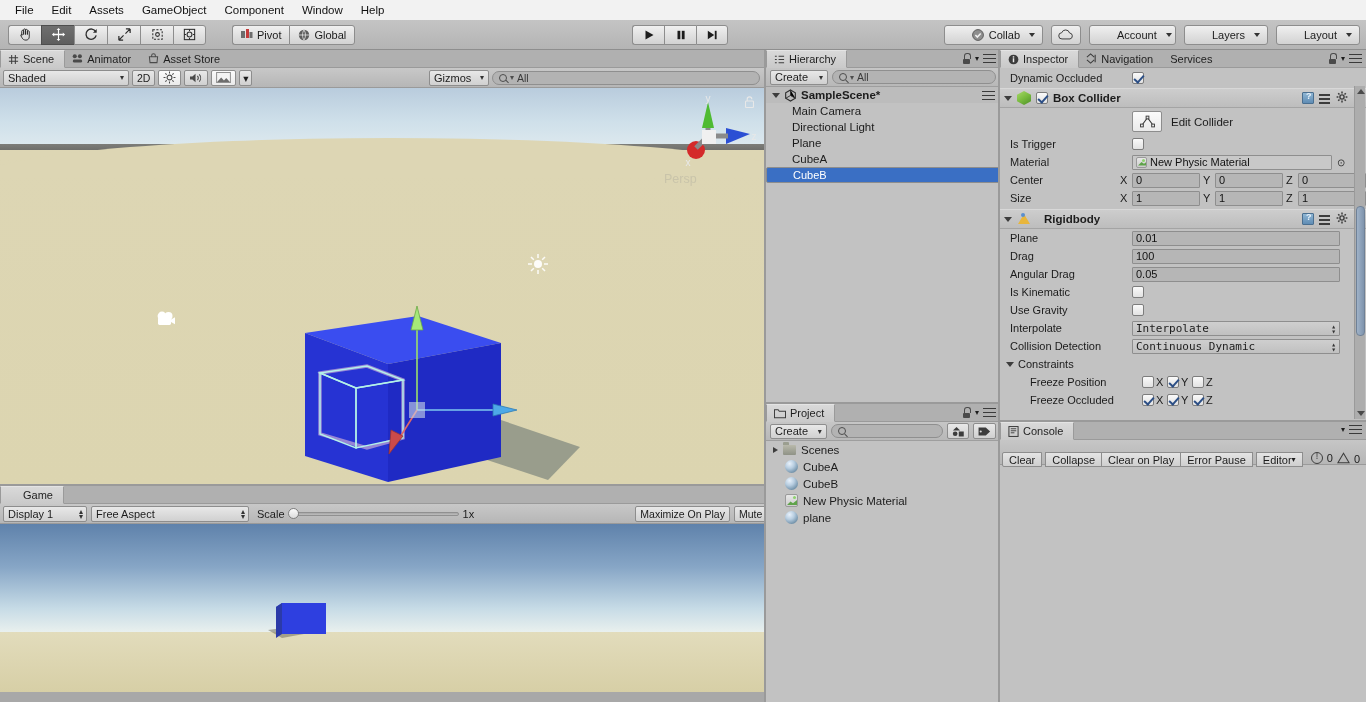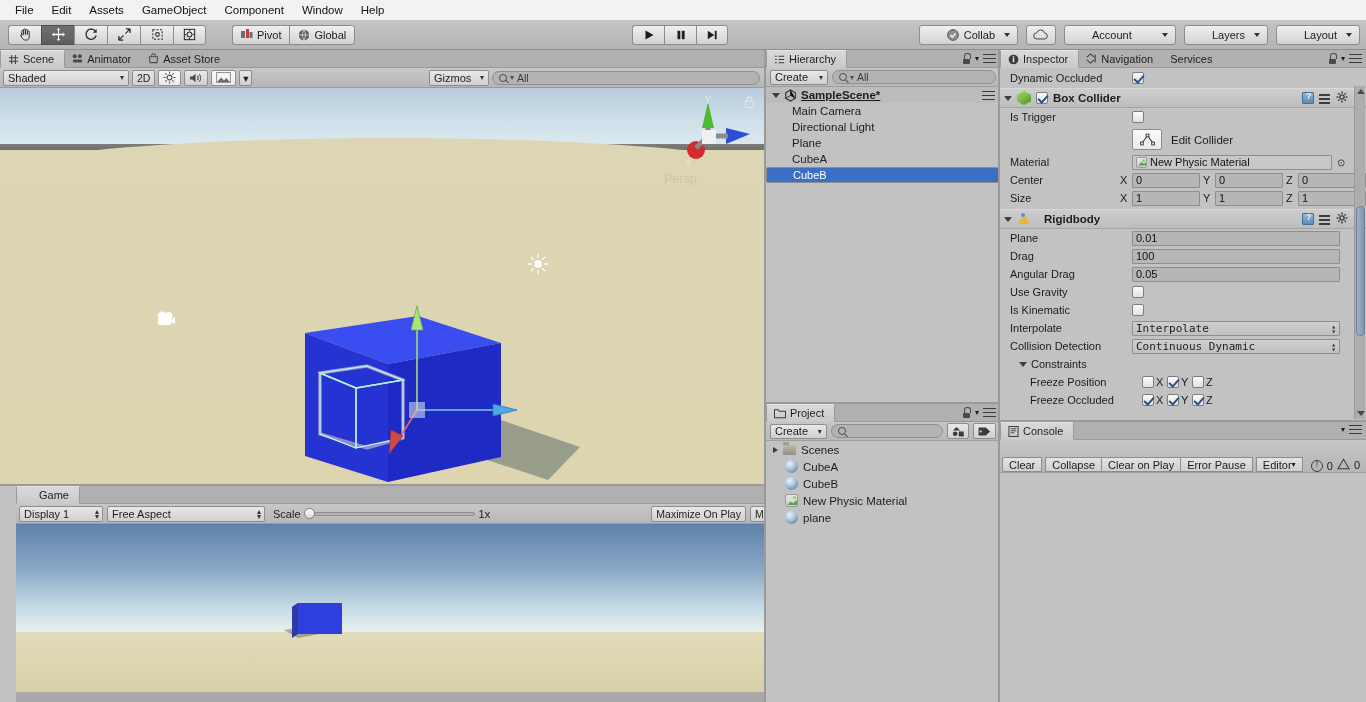--- a/index.html
+++ b/index.html
@@ -142,42 +142,42 @@
   .ground {
     position: absolute; left: 0; top: 62px; width: 766px; height: 335px;
     background: linear-gradient(#ddd6b4, #dcd5b0);
   }
   .ground::before {
     content:""; position:absolute; left:-20px; top:-12px; width: 820px; height: 40px;
     background: #ddd6b4; border-radius: 50% / 100% 100% 0 0;
   }
 
   
-  #game-panel { left: 16px; top: 486px; width: 906px; height: 216px; }
+  #game-panel { left: 0; top: 486px; width: 906px; height: 216px; }
   .game-toolbar {
     height: 20px; background: linear-gradient(#c8c8c8, #b6b6b6);
     border-bottom: 1px solid #9a9a9a;
     display: flex; align-items: center; gap: 4px; padding: 0 3px;
   }
   .game-view { position: relative; width: 766px; height: 178px; overflow: hidden; background: #a8a8a8; }
   .gsky { position: absolute; left:0; top:0; width:766px; height:108px;
     background: linear-gradient(#5f82ab 0%, #87a6c6 40%, #c6dbe6 78%, #e9f0ee 100%); }
   .gground { position: absolute; left:0; top:108px; width:766px; height:60px;
     background: linear-gradient(#e2dcbc, #d7cfa6); }
   .gbar { position:absolute; left:0; bottom:0; width:766px; height:10px; background:#a8a8a8; }
   .slider { width: 170px; height: 4px; background: linear-gradient(#a6a6a6,#bdbdbd); border:1px solid #909090; border-radius:2px; position: relative; }
   .slider .knob { position:absolute; left:-2px; top:-5px; width:11px; height:11px; border-radius:50%;
      background: linear-gradient(#fafafa,#dcdcdc); border:1px solid #7e7e7e; }
 
   
   #hierarchy-panel { left: 766px; top: 50px; width: 234px; height: 354px; background: #c2c2c2; }
   .tree { background: #c2c2c2; height: 316px; overflow: hidden; font-size: 11.5px; }
   .trow { height: 16px; display: flex; align-items: center; padding-left: 6px; gap: 4px; color: #1c1c1c; }
   .trow.sel { background: #3a6fc4; color: #fff; }
-  .trow.scene { font-weight: bold; background: #bcbcbc; position: relative; text-decoration: underline; }
+  .trow.scene { font-weight: bold; background: #bcbcbc; position: relative; }
   .tri { width: 0; height: 0; border-left: 5px solid #3d3d3d; border-top: 3.5px solid transparent; border-bottom: 3.5px solid transparent; }
   .tri.open { border-left: 4px solid transparent; border-right: 4px solid transparent; border-top: 5px solid #3d3d3d; border-bottom: none; }
 
   
   #project-panel { left: 766px; top: 404px; width: 234px; height: 298px; }
   .plist { background: #c2c2c2; height: 242px; overflow: hidden; font-size: 11.5px; }
   .prow { height: 17px; display: flex; align-items: center; gap: 5px; padding-left: 7px; }
   .ico-folder { width: 13px; height: 10px; background: linear-gradient(#b9b9ab,#8f9286); border-radius: 1px; position: relative; flex:none; }
   .ico-folder::before { content:""; position:absolute; left:0; top:-3px; width:6px; height:3px; background:#9b9e90; border-radius:1px 1px 0 0; }
   .ico-sphere { width: 13px; height: 13px; border-radius: 50%; flex:none;
@@ -240,22 +240,22 @@
   }
   .scroll .thumb { position: absolute; left: 1px; top: 120px; width: 9px; height: 130px;
     background: linear-gradient(90deg,#9fb2c8,#7f94ad); border: 1px solid #6f8197; border-radius: 4px; }
   .scroll .arr { position:absolute; left:2px; width:0;height:0;border-left:4px solid transparent;border-right:4px solid transparent;}
   .scroll .arr.up { top:3px; border-bottom:5px solid #4a4a4a; }
   .scroll .arr.dn { bottom:3px; border-top:5px solid #4a4a4a; }
 
   
   #console-panel { left: 1000px; top: 422px; width: 366px; height: 280px; }
   .console-toolbar {
-    height: 33px; background: linear-gradient(#c6c6c6,#b6b6b6);
-    border-bottom: 1px solid #9a9a9a; display: flex; align-items: flex-end; gap: 0; padding: 0 2px;
+    height: 19px; background: linear-gradient(#c6c6c6,#b6b6b6);
+    border-bottom: 1px solid #9a9a9a; display: flex; align-items: flex-start; gap: 0; padding: 12px 2px;
   }
   .cbtn {
     background: linear-gradient(#e4e4e4,#cfcfcf); border: 1px solid #8d8d8d;
     height: 15px; display: inline-flex; align-items: center; padding: 0 6px;
     font-size: 11px; margin-right: -1px;
   }
   .cbtn:first-child { border-radius: 2px 0 0 2px; }
   .console-body { width: 366px; height: 242px; background: #c2c2c2; }
   .warnicon { width: 12px; height: 12px; border: 1.4px solid #3d3d3d; border-radius: 50%; position: relative; }
   .warnicon::after { content:"!"; position:absolute; left:4px; top:-2px; font-size:9px; color:#3d3d3d; }
@@ -359,21 +359,21 @@
             <path d="M3.4 6.1l1.9 2 3.4-3.7" stroke="#f0f0f0" stroke-width="1.5" fill="none"></path>
           </svg>
         <span>Collab</span>
         <span class="caret"></span>
       </div>
       <div class="btn solo" style="width:30px;padding:0;">
         <svg width="16" height="11" viewBox="0 0 18 12">
             <path d="M4.5 11a3.5 3.5 0 0 1-.3-7A4.6 4.6 0 0 1 13 4.3 3.4 3.4 0 0 1 13.5 11z" fill="none" stroke="#3c3c3c" stroke-width="1.1"></path>
           </svg>
       </div>
-      <div class="btn solo" style="width:112px;justify-content:space-between;text-align:center;">
+      <div class="btn solo" style="width:87px;justify-content:space-between;text-align:center;">
         <span>Account</span>
         <span class="caret"></span>
       </div>
       <div class="btn solo" style="width:84px;justify-content:space-between;">
         <span>Layers</span>
         <span class="caret"></span>
       </div>
       <div class="btn solo" style="width:84px;justify-content:space-between;">
         <span>Layout</span>
         <span class="caret"></span>
@@ -762,36 +762,36 @@
             <svg width="12" height="12" viewBox="0 0 12 12">
                 <circle cx="6" cy="6" r="2.1" fill="none" stroke="#3c3c3c" stroke-width="1.4"></circle>
                 <g stroke="#3c3c3c" stroke-width="1.5">
                   <path d="M6 0.6v1.8M6 9.6v1.8M0.6 6h1.8M9.6 6h1.8M2.2 2.2l1.3 1.3M8.5 8.5l1.3 1.3M9.8 2.2L8.5 3.5M3.5 8.5L2.2 9.8"></path>
                 </g>
               </svg>
           </span>
         </span>
       </div>
 
-      <div class="row">
-        <span class="lab" style="width:122px">Is Trigger</span>
-        <span class="cb"></span>
-      </div>
-
       <div class="row" style="height:27px;padding-left:0">
         <span style="width:132px"></span>
         <span class="tbtn light" style="width:30px;height:21px">
           <svg width="15" height="13" viewBox="0 0 16 14">
               <path d="M2 11L8 3l6 8" fill="none" stroke="#3c3c3c" stroke-width="1.2"></path>
               <rect x="0.5" y="9.8" width="3" height="3" fill="#e8e8e8" stroke="#3c3c3c"></rect>
               <rect x="12.5" y="9.8" width="3" height="3" fill="#e8e8e8" stroke="#3c3c3c"></rect>
               <rect x="6.5" y="1.2" width="3" height="3" fill="#e8e8e8" stroke="#3c3c3c"></rect>
             </svg>
         </span>
         <span style="margin-left:9px;font-size:11.5px">Edit Collider</span>
+      </div>
+
+      <div class="row">
+        <span class="lab" style="width:122px">Is Trigger</span>
+        <span class="cb"></span>
       </div>
 
       <div class="row">
         <span class="lab" style="width:122px">Material</span>
         <span class="field light" style="width:200px;gap:3px">
           <span class="ico-phys" style="width:11px;height:11px"></span>
           <span>New Physic Material</span>
         </span>
         <span style="margin-left:5px;font-size:10px;color:#333">⊙</span>
       </div>
@@ -848,42 +848,42 @@
       </div>
       <div class="row">
         <span class="lab" style="width:122px">Drag</span>
         <span class="field" style="width:208px">100</span>
       </div>
       <div class="row">
         <span class="lab" style="width:122px">Angular Drag</span>
         <span class="field" style="width:208px">0.05</span>
       </div>
       <div class="row">
+        <span class="lab" style="width:122px">Is Kinematic</span>
+        <span class="cb"></span>
+      </div>
+      <div class="row">
         <span class="lab" style="width:122px">Use Gravity</span>
-        <span class="cb"></span>
-      </div>
-      <div class="row">
-        <span class="lab" style="width:122px">Is Kinematic</span>
         <span class="cb"></span>
       </div>
       <div class="row">
         <span class="lab" style="width:122px">Interpolate</span>
         <span class="dropfield" style="width:208px">
           <span>Interpolate</span>
           <span class="updown">▴<br>▾</span>
         </span>
       </div>
       <div class="row">
         <span class="lab" style="width:122px">Collision Detection</span>
         <span class="dropfield" style="width:208px">
           <span>Continuous Dynamic</span>
           <span class="updown">▴<br>▾</span>
         </span>
       </div>
-      <div class="row" style="padding-left:19px;gap:4px">
+      <div class="row" style="padding-left:6px;gap:4px">
         <span class="tri open"></span>
         <span class="lab">Constraints</span>
       </div>
       <div class="row">
         <span class="lab" style="width:112px;margin-left:20px">Freeze Position</span>
         <span class="vec" style="gap:2px">
           <span class="cb"></span>
           <span class="ax">X</span>
           <span class="cb checked"></span>
           <span class="ax">Y</span>

